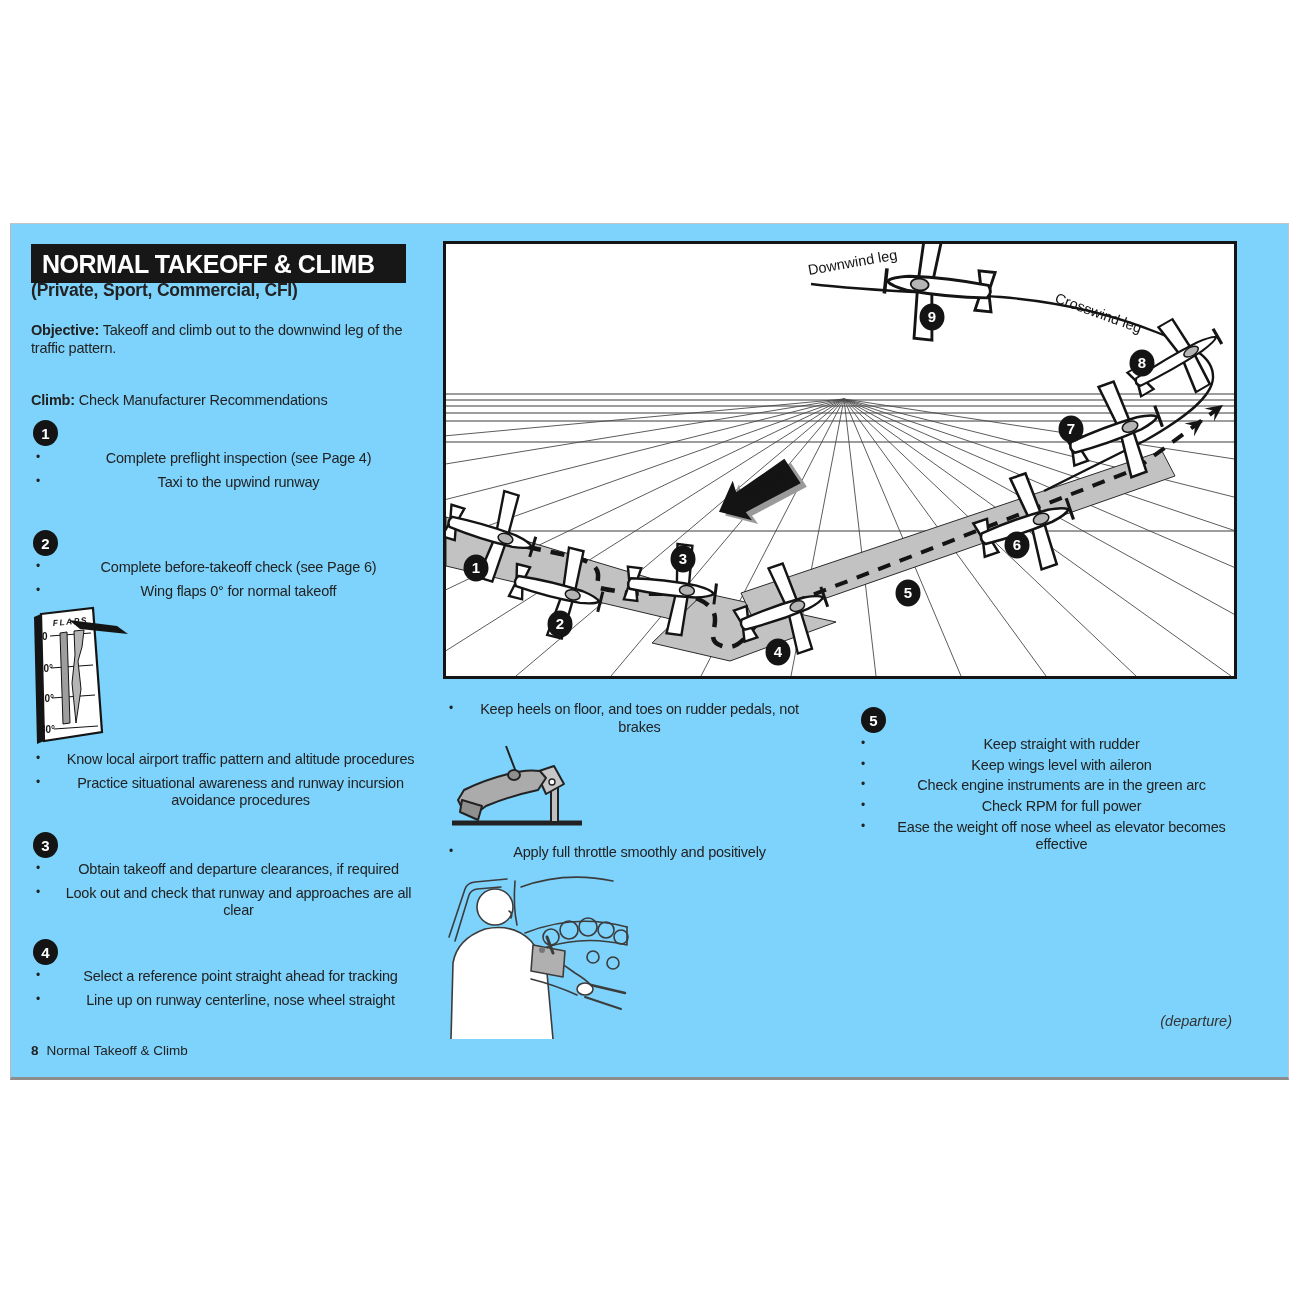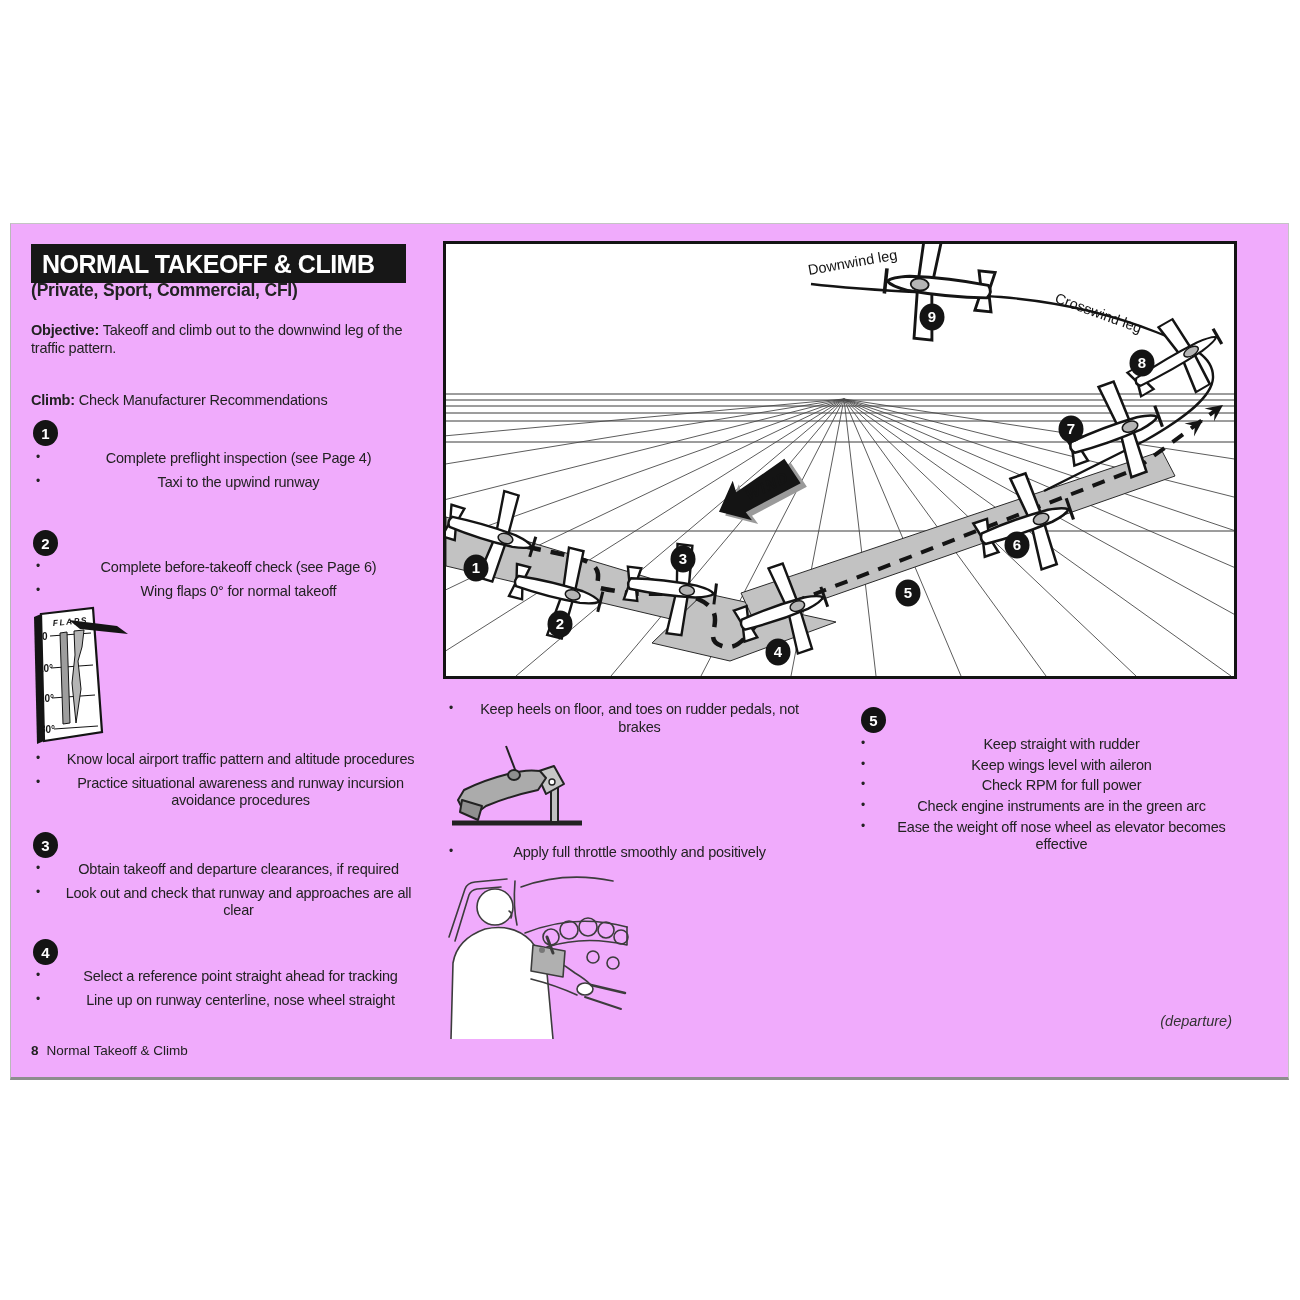--- a/index.html
+++ b/index.html
@@ -4,21 +4,21 @@
 <style>
   html,body{margin:0;padding:0;}
   body{
     width:1300px;height:1300px;background:#ffffff;position:relative;
     font-family:"Liberation Sans",sans-serif;color:#222;
     -webkit-font-smoothing:antialiased;
   }
   .page-frame{
     position:absolute;left:10px;top:223px;width:1277px;height:853px;
     border-left:1px solid #b9b9b9;border-top:1px solid #c4c4c4;border-right:1px solid #c4c4c4;
-    border-bottom:3px solid #8d8d8d;background:#f0abfc;
+    border-bottom:3px solid #8d8d8d;background:#7dd3fc;
   }
   .abs{position:absolute;}
   .banner{
     left:20px;top:20px;width:375px;height:39px;background:#171717;color:#fff;
     display:flex;align-items:center;padding-left:11px;box-sizing:border-box;
   }
   .banner span{font-size:25px;font-weight:bold;letter-spacing:-0.5px;transform:scaleY(1.06);transform-origin:left center;white-space:nowrap;}
   .certs{left:20px;top:56px;font-size:17.5px;font-weight:bold;letter-spacing:-0.2px;white-space:nowrap;}
   .body-text{font-size:14.5px;line-height:1.25;letter-spacing:-0.2px;}
   .obj{left:20px;top:97px;width:382px;}
@@ -270,20 +270,20 @@
       <ellipse cx="150" cy="122" rx="8" ry="6" fill="#ffffff"></ellipse>
       <path d="M 156,118 L 190,126" stroke-width="2.5"></path>
       <path d="M 150,130 L 186,142" stroke-width="2"></path>
     </g>
   </svg>
 
   <div class="abs badge" style="left:850px;top:483px">5</div>
   <ul class="abs bl tight" style="left:845px;top:512px;width:392px">
     <li>Keep straight with rudder</li>
     <li>Keep wings level with aileron</li>
+    <li>Check engine instruments are in the green arc</li>
     <li>Check RPM for full power</li>
-    <li>Check engine instruments are in the green arc</li>
     <li>Ease the weight off nose wheel as elevator becomes effective</li>
   </ul>
 
   <div class="abs continued">(departure)</div>
 
 </div>
 
 </body></html>

